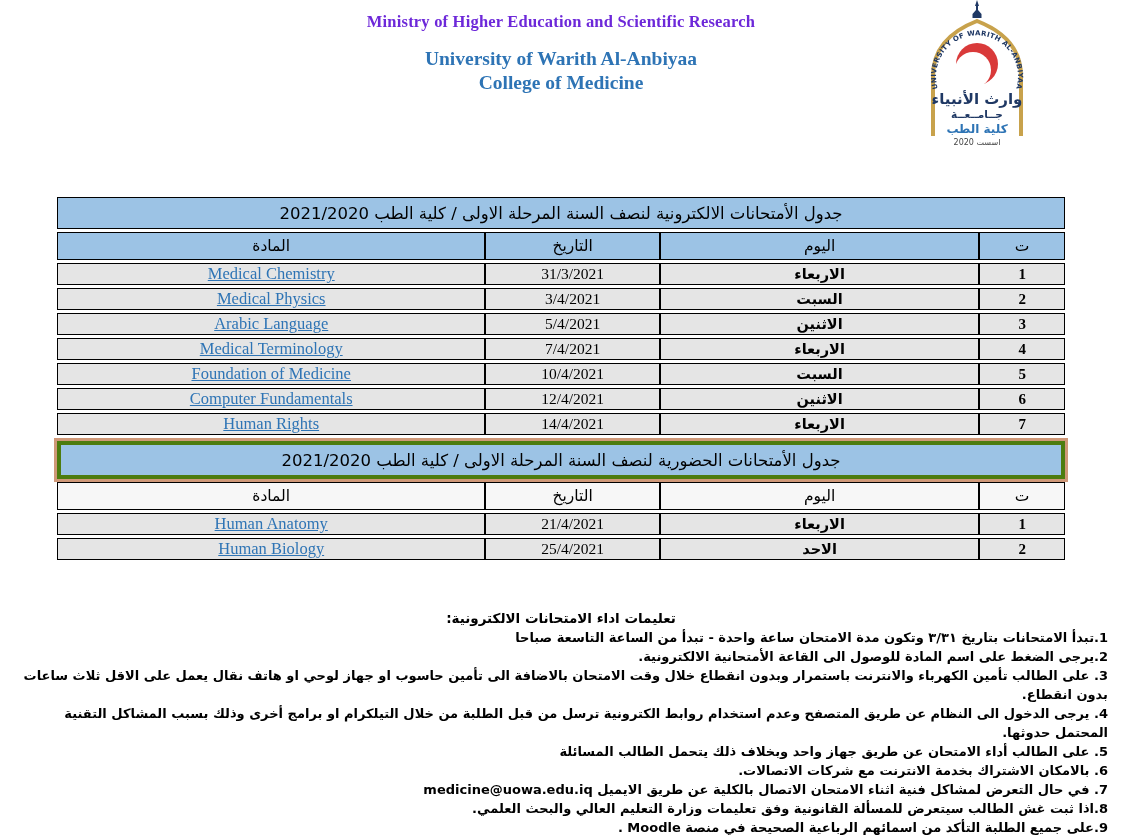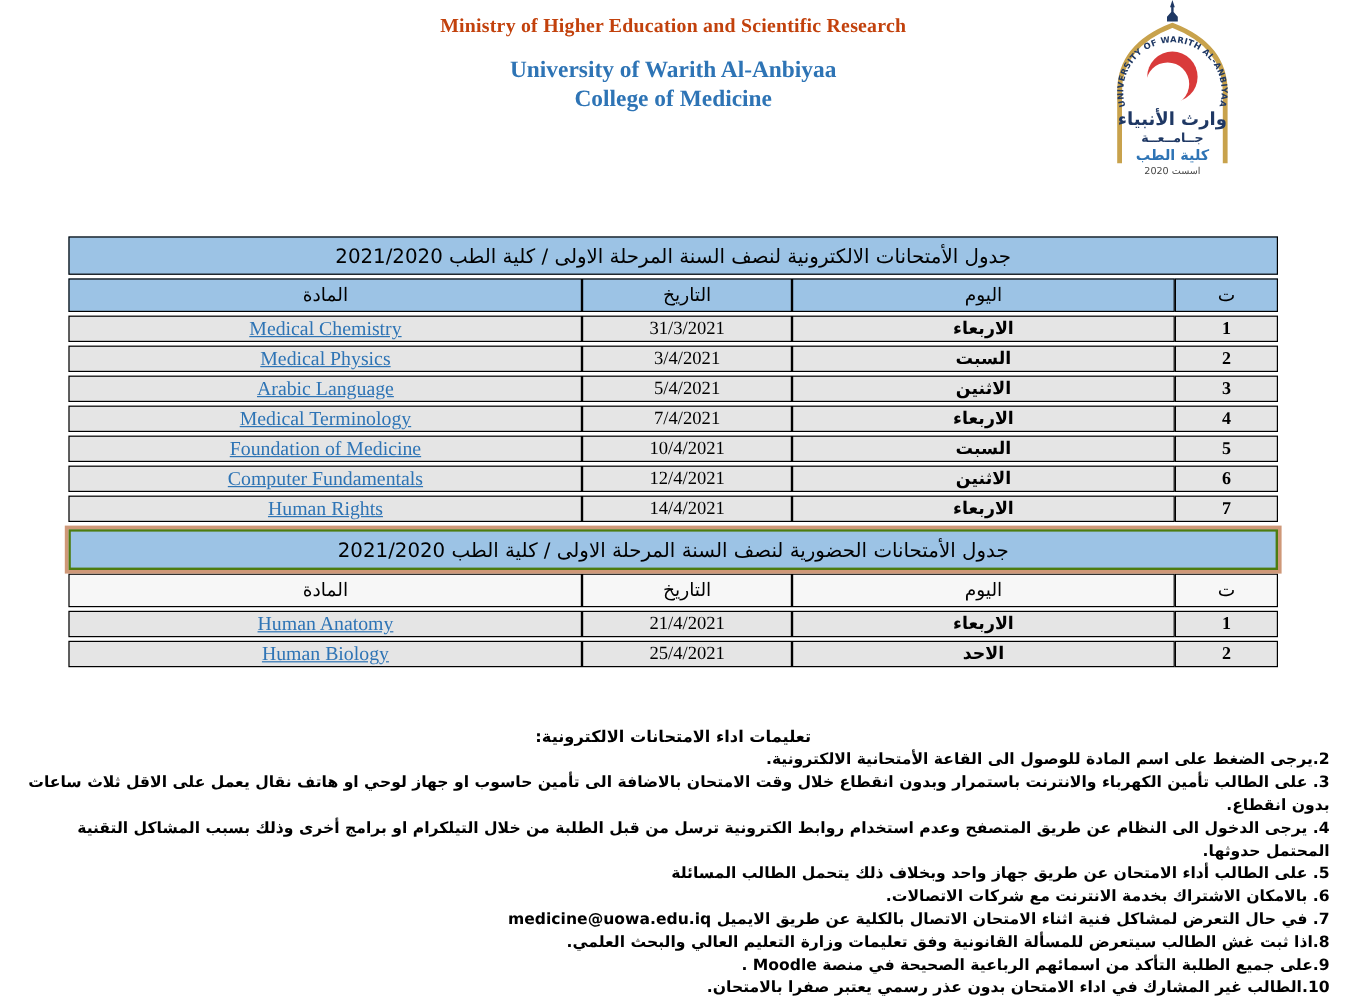--- a/index.html
+++ b/index.html
@@ -7,21 +7,21 @@
     width:1122px; height:835px;
     background:#ffffff;
     font-family:"Liberation Serif", serif;
     position:relative;
     overflow:hidden;
   }
   
   .doc-header { position:relative; height:148px; }
   .ministry {
     text-align:center; padding-top:12px;
-    font-size:16.5px; font-weight:bold; color:#c2410c;
+    font-size:16.5px; font-weight:bold; color:#6d28d9;
     letter-spacing:0.2px;
   }
   .university {
     text-align:center; margin-top:16px;
     font-size:19.5px; font-weight:bold; color:#2e74b5;
   }
   .college {
     text-align:center; margin-top:2px;
     font-size:19.5px; font-weight:bold; color:#2e74b5;
   }
@@ -35,21 +35,21 @@
     border-collapse:separate; border-spacing:0 3px;
     table-layout:fixed;
   }
   .exam-table.first { margin-top:46px; }
   .exam-table td { border:1px solid #000; text-align:center; vertical-align:middle; padding:0 2px; }
   .title-cell {
     background:#9cc3e5; height:30px;
     font-size:16.5px; font-family:"DejaVu Sans", sans-serif; color:#000;
   }
   .title-cell.orange-wrap {
-    border:2px solid #4d7c0f;
+    border:4px solid #4d7c0f;
     outline:3px solid #cf9878;
   }
   .header-row td { height:26px; font-size:15.5px; font-family:"DejaVu Sans", sans-serif;margin-top:25px; }
   .header-row.blue td { background:#9cc3e5; }
   .header-row.plain td { background:#f7f7f7; }
   .data-row td { background:#e5e5e5; height:20px; }
   .cell-num  { font-weight:bold; font-size:15px; font-family:"Liberation Serif", serif; }
   .cell-day  { font-weight:bold; font-size:14.5px; font-family:"DejaVu Sans", sans-serif; }
   .cell-date { font-weight:normal; font-size:15.5px; font-family:"Liberation Serif", serif; direction:ltr; }
   .subject-link {
@@ -192,20 +192,21 @@
           <td class="cell-day">الاحد</td>
           <td class="cell-date">25/4/2021</td>
           <td class="cell-subject"><a class="subject-link">Human Biology</a></td>
         </tr>
       </tbody>
   </table>
 
   <div class="instructions">
     <div class="instr-heading">تعليمات اداء الامتحانات الالكترونية:</div>
     <div>
+        <div class="instr-item">1.تبدأ الامتحانات بتاريخ ٣/٣١  وتكون مدة الامتحان ساعة واحدة - تبدأ من الساعة التاسعة صباحا</div>
         <div class="instr-item">2.يرجى الضغط على اسم المادة للوصول الى القاعة الأمتحانية الالكترونية.</div>
         <div class="instr-item">3. على الطالب تأمين الكهرباء والانترنت باستمرار وبدون انقطاع خلال وقت الامتحان بالاضافة الى تأمين حاسوب او جهاز لوحي او هاتف نقال يعمل على الاقل ثلاث ساعات بدون انقطاع.</div>
         <div class="instr-item">4. يرجى الدخول الى النظام عن طريق المتصفح وعدم استخدام روابط الكترونية ترسل من قبل الطلبة من خلال التيلكرام او برامج أخرى وذلك بسبب المشاكل التقنية المحتمل حدوثها.</div>
         <div class="instr-item">5. على الطالب أداء الامتحان عن طريق جهاز واحد وبخلاف ذلك يتحمل الطالب المسائلة</div>
         <div class="instr-item">6. بالامكان الاشتراك بخدمة الانترنت مع شركات الاتصالات.</div>
         <div class="instr-item">7. في حال التعرض لمشاكل فنية اثناء الامتحان الاتصال بالكلية عن طريق الايميل  medicine@uowa.edu.iq</div>
         <div class="instr-item">8.اذا ثبت غش الطالب سيتعرض للمسألة القانونية وفق تعليمات وزارة التعليم العالي والبحث العلمي.</div>
         <div class="instr-item">9.على جميع الطلبة التأكد من اسمائهم الرباعية الصحيحة في منصة Moodle .</div>
         <div class="instr-item">10.الطالب غير المشارك في اداء الامتحان بدون عذر رسمي يعتبر صفرا بالامتحان.</div>
       </div>

